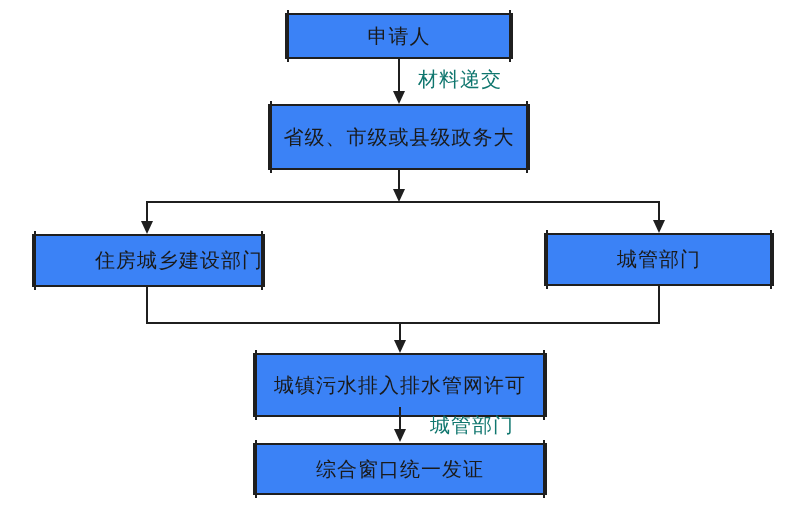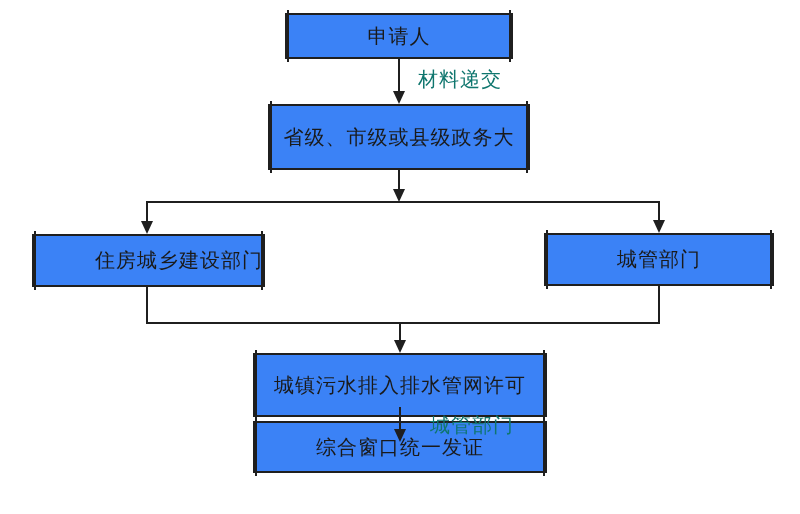--- a/index.html
+++ b/index.html
@@ -34,21 +34,21 @@
     background:#1f1f1f;
   }
   .node::before { left:0; }
   .node::after  { right:0; }
 
   .n-applicant  { left:285px; top:13px;  width:228px; height:46px; }
   .n-acceptance { left:268px; top:104px; width:262px; height:66px; }
   .n-housing    { left:32px;  top:234px; width:233px; height:53px;align-items:flex-end; }
   .n-urban      { left:544px; top:233px; width:230px; height:53px; }
   .n-permit     { left:253px; top:353px; width:294px; height:64px; }
-  .n-issue      { left:253px; top:421px; width:294px; height:52px;align-items:center; }
+  .n-issue      { left:253px; top:443px; width:294px; height:52px;align-items:center; }
 
   .vline { position:absolute; width:2px;  background:#1f1f1f; }
   .hline { position:absolute; height:2px; background:#1f1f1f; }
   .arrow {
     position:absolute;
     width:0; height:0;
     border-left:6px solid transparent;
     border-right:6px solid transparent;
     border-top:13px solid #1f1f1f;
   }

